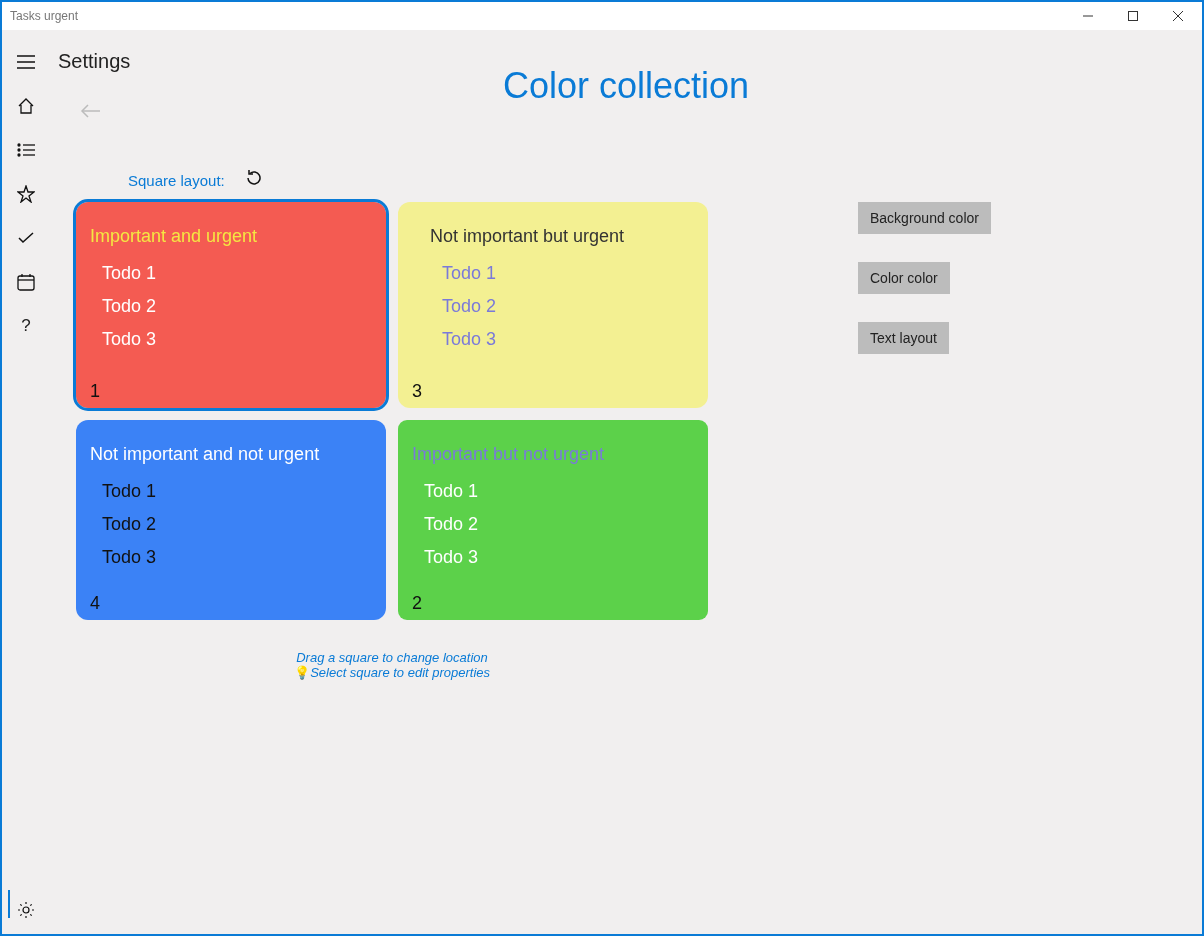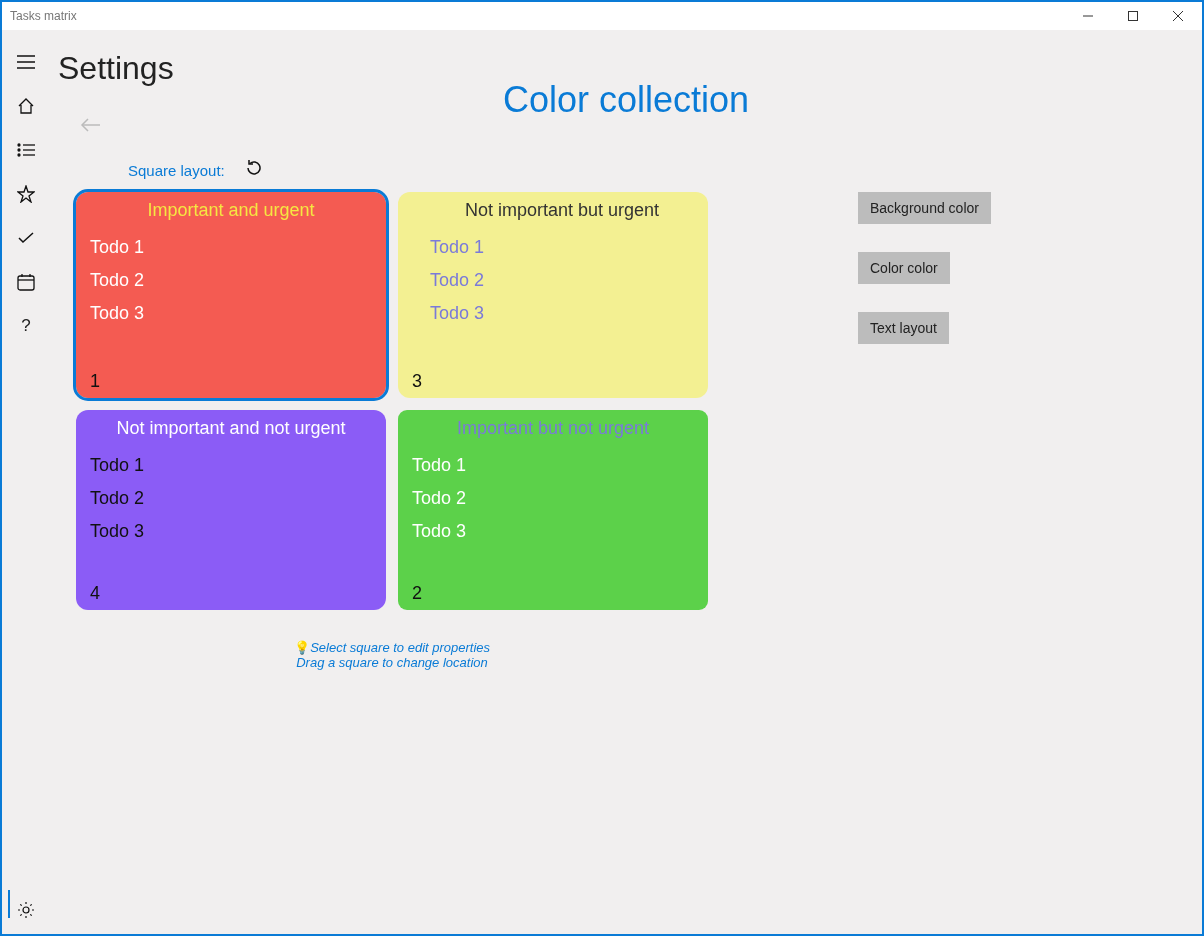--- a/index.html
+++ b/index.html
@@ -84,21 +84,21 @@
   }
 
   
   .main {
     flex: 1;
     display: flex;
     flex-direction: column;
     padding: 0;
   }
   .page-header {
-    font-size: 32px;
+    font-size: 20px;
     font-weight: 400;
     color: #222;
     padding: 20px 8px 0 8px;
   }
   .back-row {
     position: relative;
     height: 60px;
   }
   .back-arrow {
     position: absolute;
@@ -114,21 +114,21 @@
     position: relative;
     top: -8px;
   }
 
   .layout-label-row {
     display: flex;
     align-items: center;
     gap: 20px;
     color: #0a7bd6;
     font-size: 15px;
-    margin: 12px 0 10px 78px;
+    margin: 36px 0 10px 78px;
   }
   .reset-btn {
     color: #111;
     font-size: 18px;
   }
 
   
   .content-row {
     display: flex;
     flex-direction: row;
@@ -150,26 +150,26 @@
     flex-direction: column;
     position: relative;
     cursor: pointer;
   }
   .square.selected {
     outline: 3px solid #0a7bd6;
     outline-offset: 0;
   }
   .sq-title {
     font-size: 18px;
-    text-align: center;
     margin-bottom: 10px;
+    margin-top: 16px;
   }
   .sq-item {
     font-size: 18px;
-    margin: 6px 0;
+    margin: 6px 12px;
   }
   .sq-num {
     position: absolute;
     bottom: 6px;
     left: 14px;
     font-size: 18px;
     color: #111;
   }
 
   
@@ -197,21 +197,21 @@
     padding: 8px 12px;
     border: none;
     cursor: pointer;
   }
 
 </style>
 </head>
 <body>
 
 <div class="titlebar">
-  <span>Tasks matrix</span>
+  <span>Tasks urgent</span>
   <div class="wincontrols">
     <div class="winbtn">
       <svg width="10" height="10">
           <line x1="0" y1="5" x2="10" y2="5" stroke-width="1"></line>
         </svg>
     </div>
     <div class="winbtn">
       <svg width="10" height="10">
           <rect x="0.5" y="0.5" width="9" height="9" fill="none" stroke-width="1"></rect>
         </svg>
@@ -316,38 +316,38 @@
               <div class="sq-item" style="color: rgb(255, 255, 255);">Todo 3</div>
               <div class="sq-num">1</div>
             </div>
             <div class="square" style="background: rgb(243, 240, 146); padding-left: 32px;">
               <div class="sq-title" style="color: rgb(51, 51, 51);">Not important but urgent</div>
               <div class="sq-item" style="color: rgb(122, 122, 217);">Todo 1</div>
               <div class="sq-item" style="color: rgb(122, 122, 217);">Todo 2</div>
               <div class="sq-item" style="color: rgb(122, 122, 217);">Todo 3</div>
               <div class="sq-num">3</div>
             </div>
-            <div class="square" style="background: #8b5cf6;">
+            <div class="square" style="background: #3b82f6;">
               <div class="sq-title" style="color: rgb(255, 255, 255);">Not important and not urgent</div>
               <div class="sq-item" style="color: rgb(17, 17, 17);">Todo 1</div>
               <div class="sq-item" style="color: rgb(17, 17, 17);">Todo 2</div>
               <div class="sq-item" style="color: rgb(17, 17, 17);">Todo 3</div>
               <div class="sq-num">4</div>
             </div>
             <div class="square" style="background: rgb(92, 209, 74); border-radius: 9px;">
               <div class="sq-title" style="color: rgb(122, 122, 217);">Important but not urgent</div>
               <div class="sq-item" style="color: rgb(255, 255, 255);">Todo 1</div>
               <div class="sq-item" style="color: rgb(255, 255, 255);">Todo 2</div>
               <div class="sq-item" style="color: rgb(255, 255, 255);">Todo 3</div>
               <div class="sq-num">2</div>
             </div>
           </div>
         <div class="hints">
+          <div>Drag a square to change location</div>
           <div><span class="bulb">💡</span><span>Select square to edit properties</span></div>
-          <div>Drag a square to change location</div>
         </div>
       </div>
 
       <div class="side-btns">
         <button class="btn-grey">Background color</button>
         <button class="btn-grey">Color color</button>
         <button class="btn-grey">Text layout</button>
       </div>
     </div>
 

